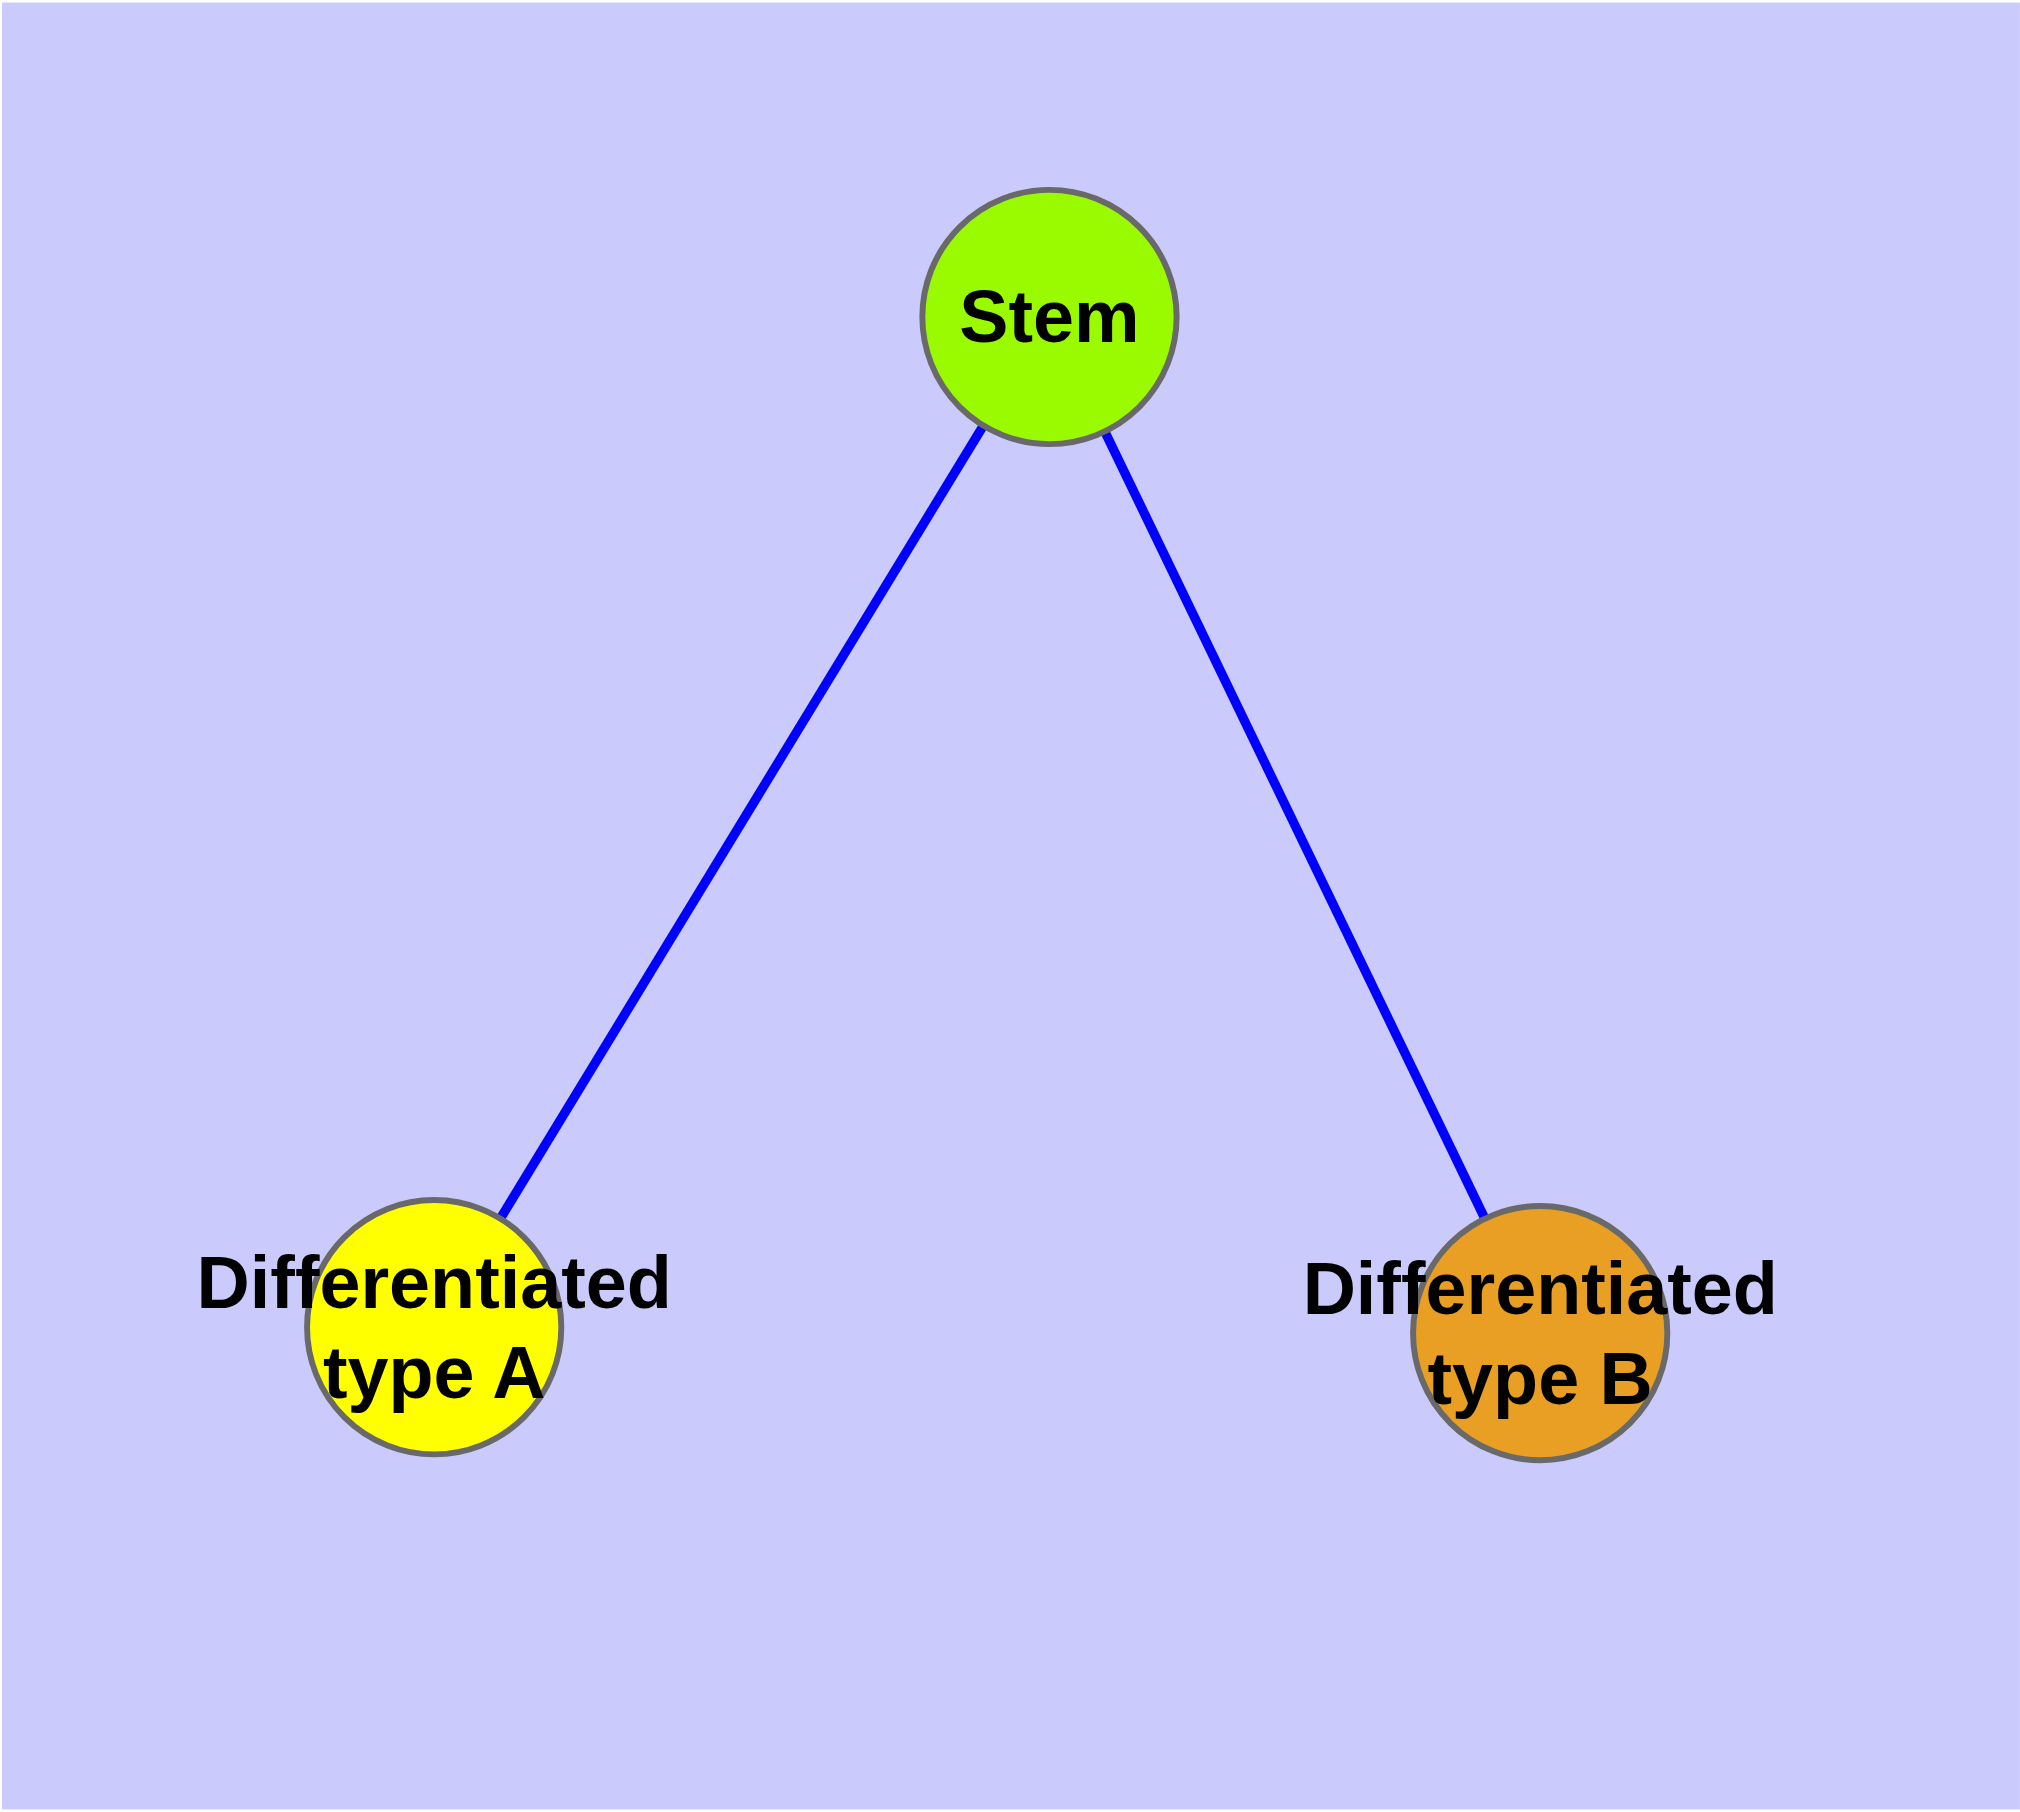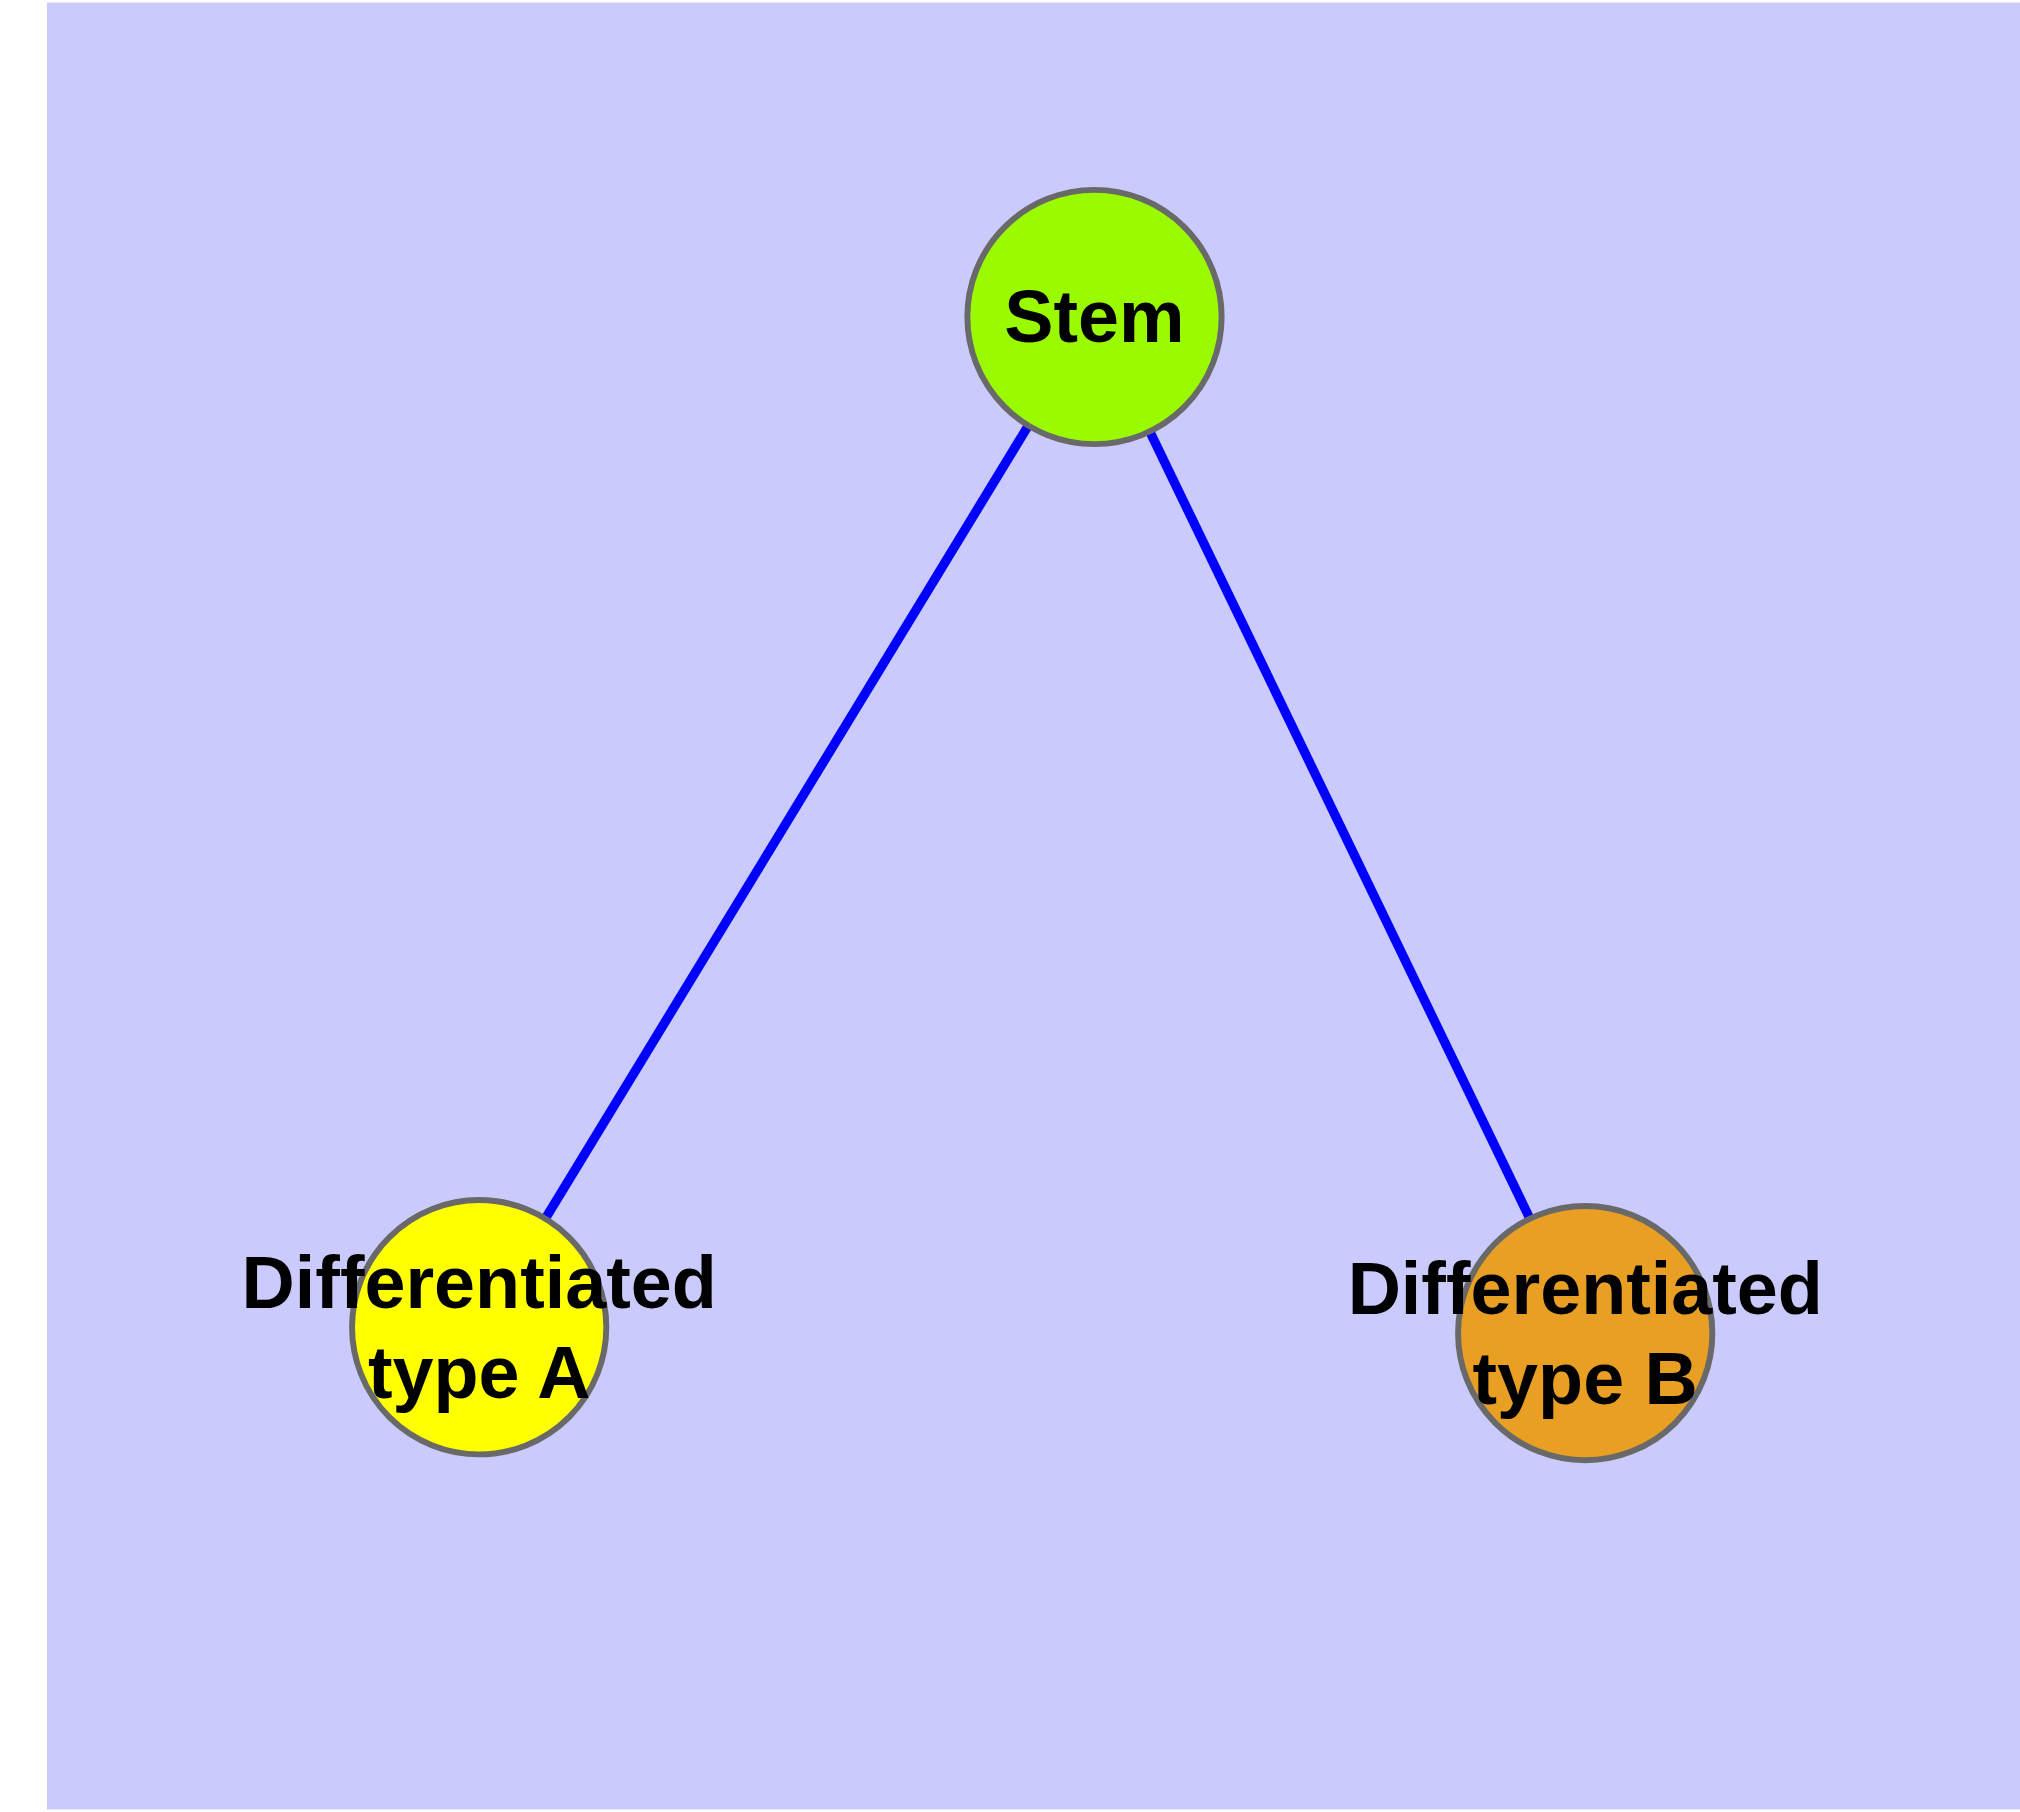--- a/index.html
+++ b/index.html
@@ -8,21 +8,20 @@
     width: 2021px;
     height: 1812px;
     background: #FFFFFF;
     overflow: hidden;
     font-family: "Liberation Sans", sans-serif;
   }
   #stage {
     position: relative;
     width: 1693px;
     height: 1812px;
-    margin-left: 45px;
   }
   svg {
     display: block;
     width: 2021px;
     height: 1812px;
   }
   .node-label {
     font-family: "Liberation Sans", sans-serif;
     font-weight: bold;
   }

